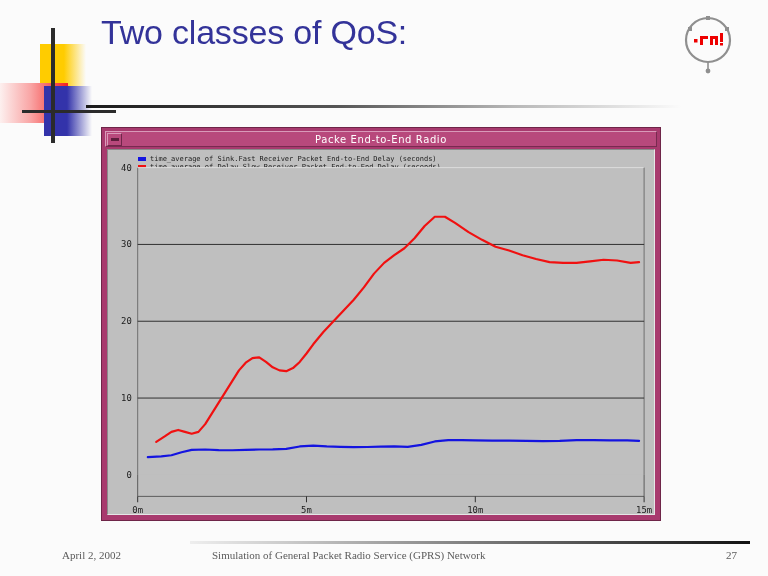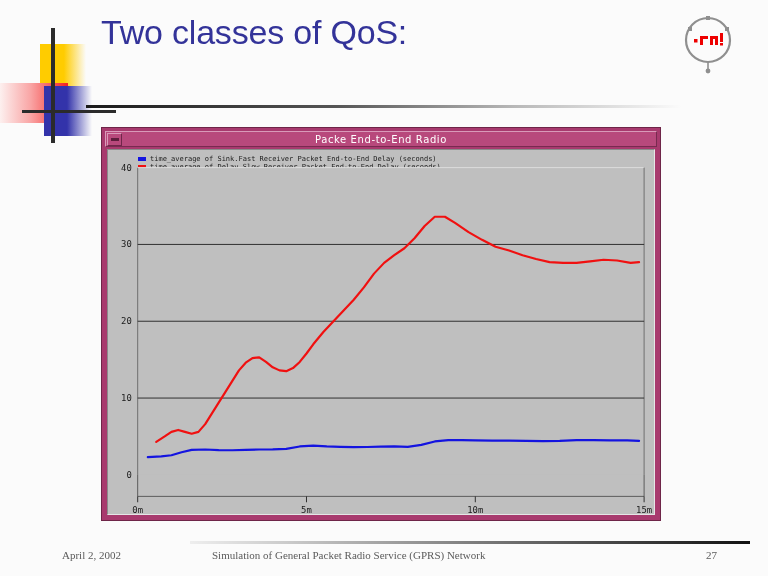--- a/index.html
+++ b/index.html
@@ -116,21 +116,21 @@
     background: linear-gradient(to right, #eeeeee 0%, #c9c9c9 18%, #7a7a7a 52%, #2b2b2b 88%, #111 100%);
   }
   .footer { position: absolute; left: 0; top: 549px; width: 768px; height: 22px; }
   .footer span {
     position: absolute; top: 0;
     color: #5b5b5b; font-size: 11px;
     font-family: Liberation Serif, serif;
   }
   .f-date { left: 62px; }
   .f-mid { left: 212px; }
-  .f-page { left: 706px; }
+  .f-page { left: 726px; }
 </style>
 </head>
 <body>
 
 <div id="slide">
 
   <div class="motif">
     <div class="m-yellow"></div>
     <div class="m-red"></div>
     <div class="m-blue"></div>

